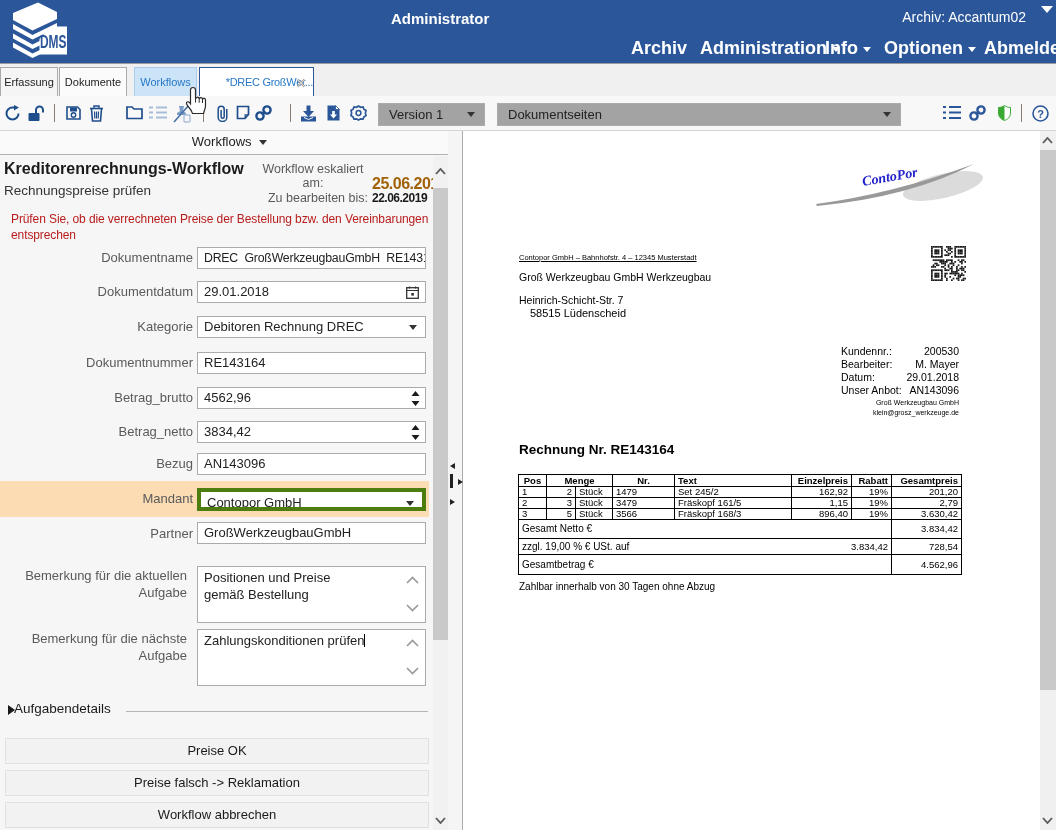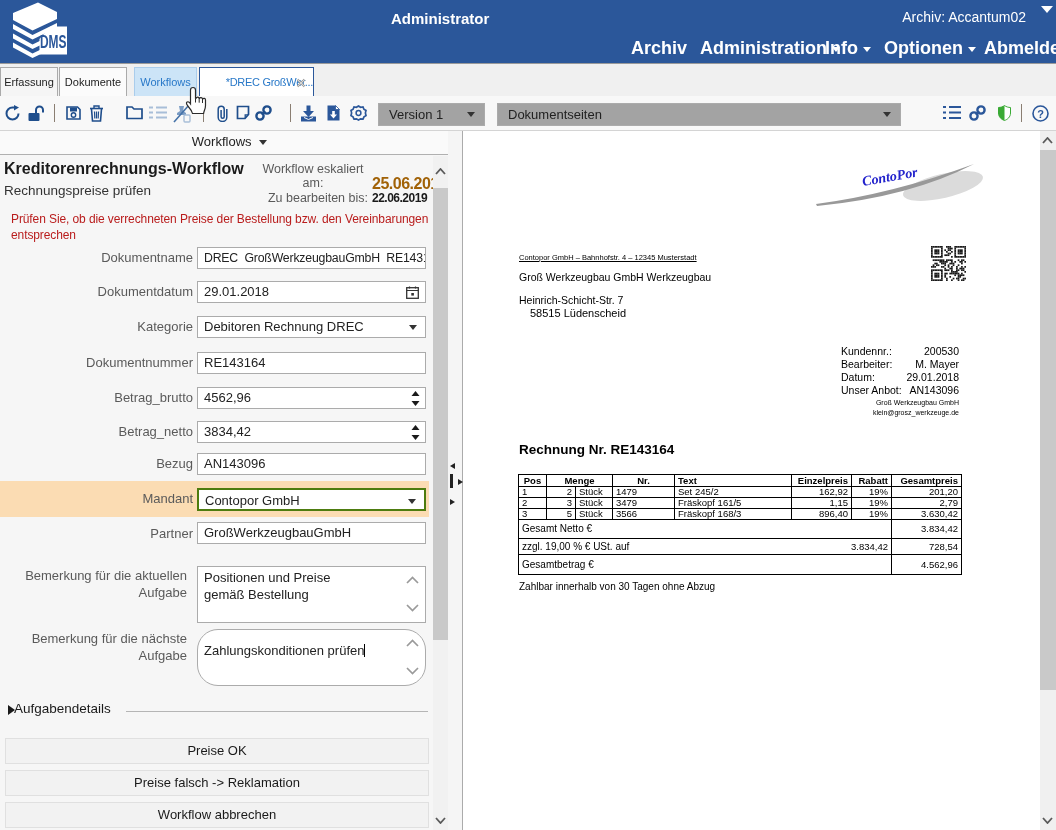--- a/index.html
+++ b/index.html
@@ -241,39 +241,39 @@
               <path d="M4.5,1 L8.5,6 L0.5,6 Z" fill="#1a1a1a"></path>
               <path d="M4.5,16 L8.5,11 L0.5,11 Z" fill="#1a1a1a"></path>
             </svg>
         </div>
 
         <div class="flabel" style="top:325px;">Bezug</div>
         <div class="finput" style="top:322px;">AN143096</div>
 
         <div class="abs" style="left:0;top:350px;width:429px;height:36px;background:#fbdcb3;"></div>
         <div class="flabel" style="top:360px;">Mandant</div>
-        <div class="finput" style="top:357px;height:23px;line-height:21px;border:2px solid #4d7c0f;">Contopor GmbH
+        <div class="finput" style="top:357px;height:23px;line-height:21px;border:4px solid #4d7c0f;">Contopor GmbH
           <span class="abs" style="right:8px;top:9px;width:0;height:0;border-left:4px solid transparent;border-right:4px solid transparent;border-top:5px solid #333;"></span>
         </div>
 
         <div class="flabel" style="top:395px;">Partner</div>
         <div class="finput" style="top:391px;">GroßWerkzeugbauGmbH</div>
 
         <div class="flabel" style="top:436px;line-height:17px;width:184px;">Bemerkung für die aktuellen Aufgabe</div>
         <div class="finput" style="top:435px;height:57px;line-height:17px;padding-top:2px;">Positionen und Preise<br>gemäß Bestellung
           <svg class="abs" style="right:6px;top:9px;" width="13" height="8" viewBox="0 0 13 8">
               <path d="M1,7 L6.5,1.5 L12,7" fill="none" stroke="#9a9a9a" stroke-width="1.7"></path>
             </svg>
           <svg class="abs" style="right:6px;bottom:10px;" width="13" height="8" viewBox="0 0 13 8">
               <path d="M1,1 L6.5,6.5 L12,1" fill="none" stroke="#9a9a9a" stroke-width="1.7"></path>
             </svg>
         </div>
 
         <div class="flabel" style="top:499px;line-height:17px;width:184px;">Bemerkung für die nächste Aufgabe</div>
-        <div class="finput" style="top:498px;height:57px;line-height:17px;padding-top:12px;border-radius:21px;">Zahlungskonditionen prüfen<span style="display:inline-block;width:1px;height:13px;background:#000;vertical-align:-2px;"></span>
+        <div class="finput" style="top:498px;height:57px;line-height:17px;padding-top:2px;">Zahlungskonditionen prüfen<span style="display:inline-block;width:1px;height:13px;background:#000;vertical-align:-2px;"></span>
           <svg class="abs" style="right:6px;top:9px;" width="13" height="8" viewBox="0 0 13 8">
               <path d="M1,7 L6.5,1.5 L12,7" fill="none" stroke="#9a9a9a" stroke-width="1.7"></path>
             </svg>
           <svg class="abs" style="right:6px;bottom:10px;" width="13" height="8" viewBox="0 0 13 8">
               <path d="M1,1 L6.5,6.5 L12,1" fill="none" stroke="#9a9a9a" stroke-width="1.7"></path>
             </svg>
         </div>
 
         <div class="abs" style="left:8px;top:574px;width:0;height:0;border-top:5px solid transparent;border-bottom:5px solid transparent;border-left:7px solid #1a1a1a;"></div>
         <div class="abs" style="left:14px;top:570px;font-size:13.5px;color:#1a1a1a;">Aufgabendetails</div>

